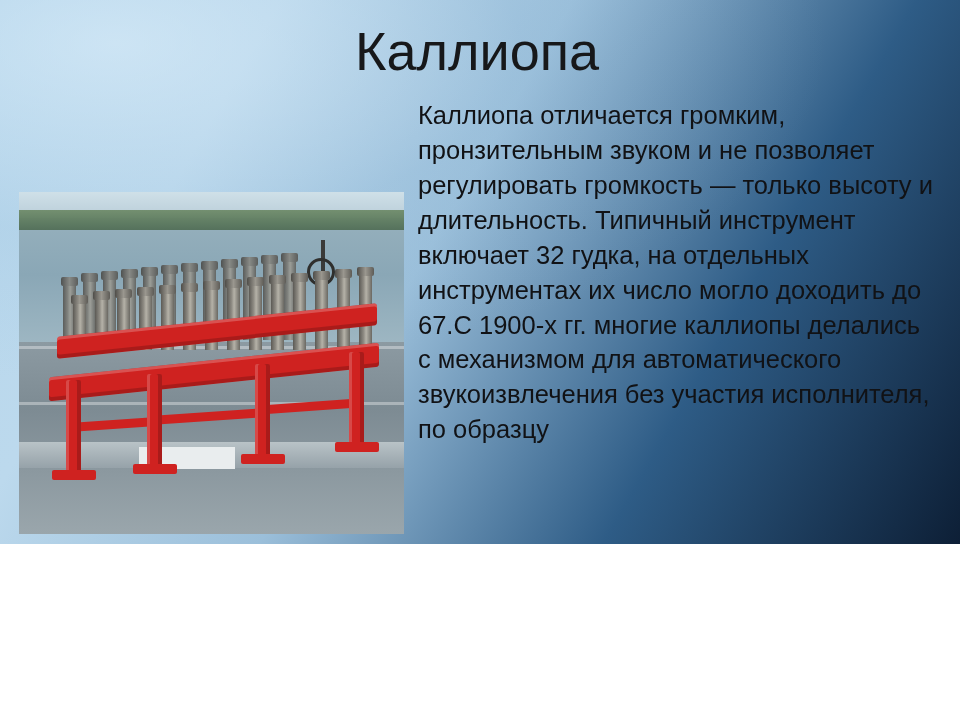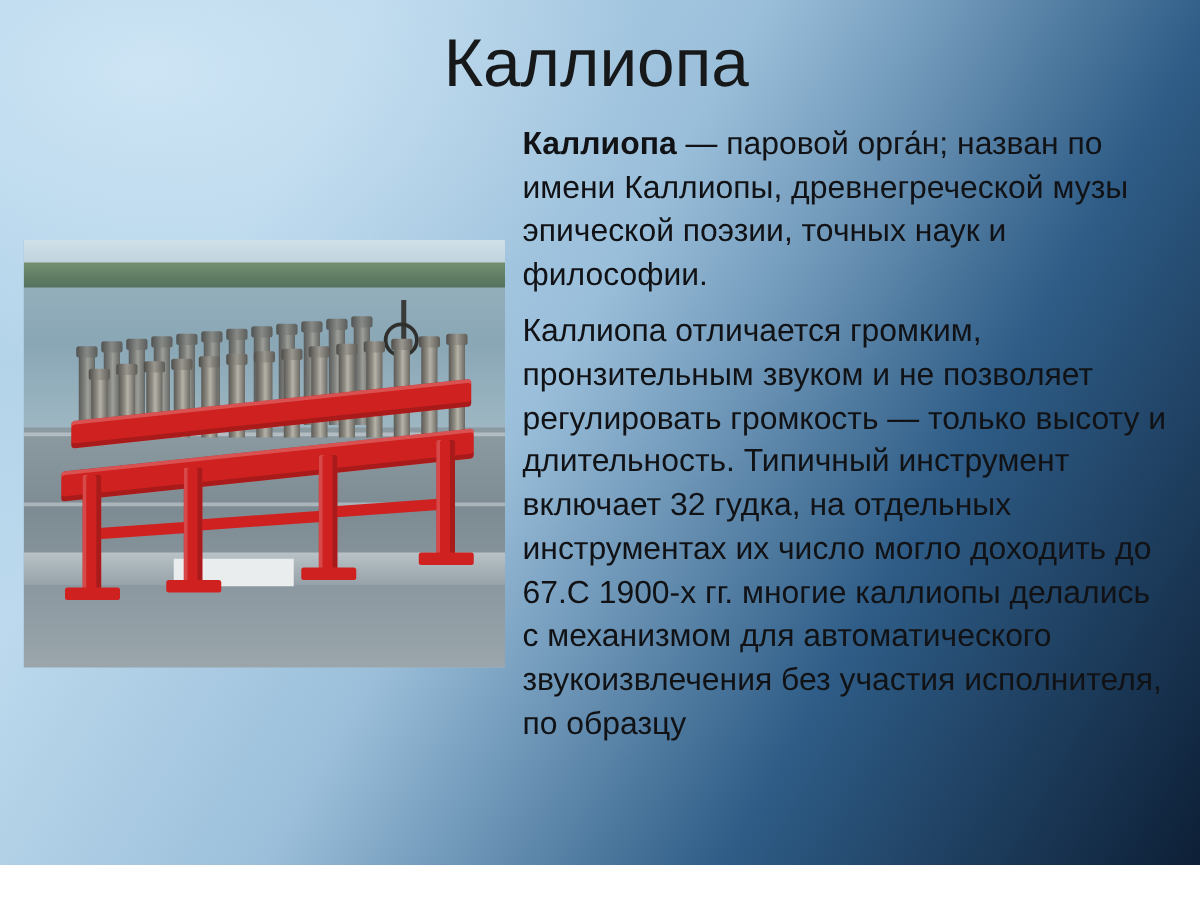--- a/index.html
+++ b/index.html
@@ -8,21 +8,21 @@
   }
   body {
     width: 960px;
     height: 720px;
     overflow: hidden;
     font-family: "Liberation Sans", sans-serif;
   }
   .slide {
     position: relative;
     width: 960px;
-    height: 692px;
+    height: 544px;
     background: linear-gradient(120deg, #b7d7ec 0%, #bcd9ed 22%, #9bbfda 45%, #2e5c86 72%, #0d1f36 100%);
     background-color: #1b3a5c;
     overflow: hidden;
   }
   
   .slide::after {
     content: "";
     position: absolute;
     inset: 0;
     background: radial-gradient(ellipse 120% 100% at 12% 8%, rgba(220,238,250,0.55) 0%, rgba(150,190,220,0.18) 35%, rgba(10,28,50,0.0) 62%);
@@ -261,17 +261,16 @@
     <div class="leg leg-b"></div>
     <div class="leg leg-c"></div>
     <div class="leg leg-d"></div>
     <div class="foot foot-a"></div>
     <div class="foot foot-b"></div>
     <div class="foot foot-c"></div>
     <div class="foot foot-d"></div>
   </div>
 
   <div class="body-text">
-    <p><span class="lead-term">Каллиопа</span><span> — паровой орга́н; назван по имени Каллиопы, древнегреческой музы эпической поэзии, точных наук и философии.</span></p>
     <p>Каллиопа отличается громким, пронзительным звуком и не позволяет регулировать громкость — только высоту и длительность. Типичный инструмент включает 32 гудка, на отдельных инструментах их число могло доходить до 67.С 1900-х гг. многие каллиопы делались с механизмом для автоматического звукоизвлечения без участия исполнителя, по образцу</p>
   </div>
 
 </div>
 
 </body></html>

